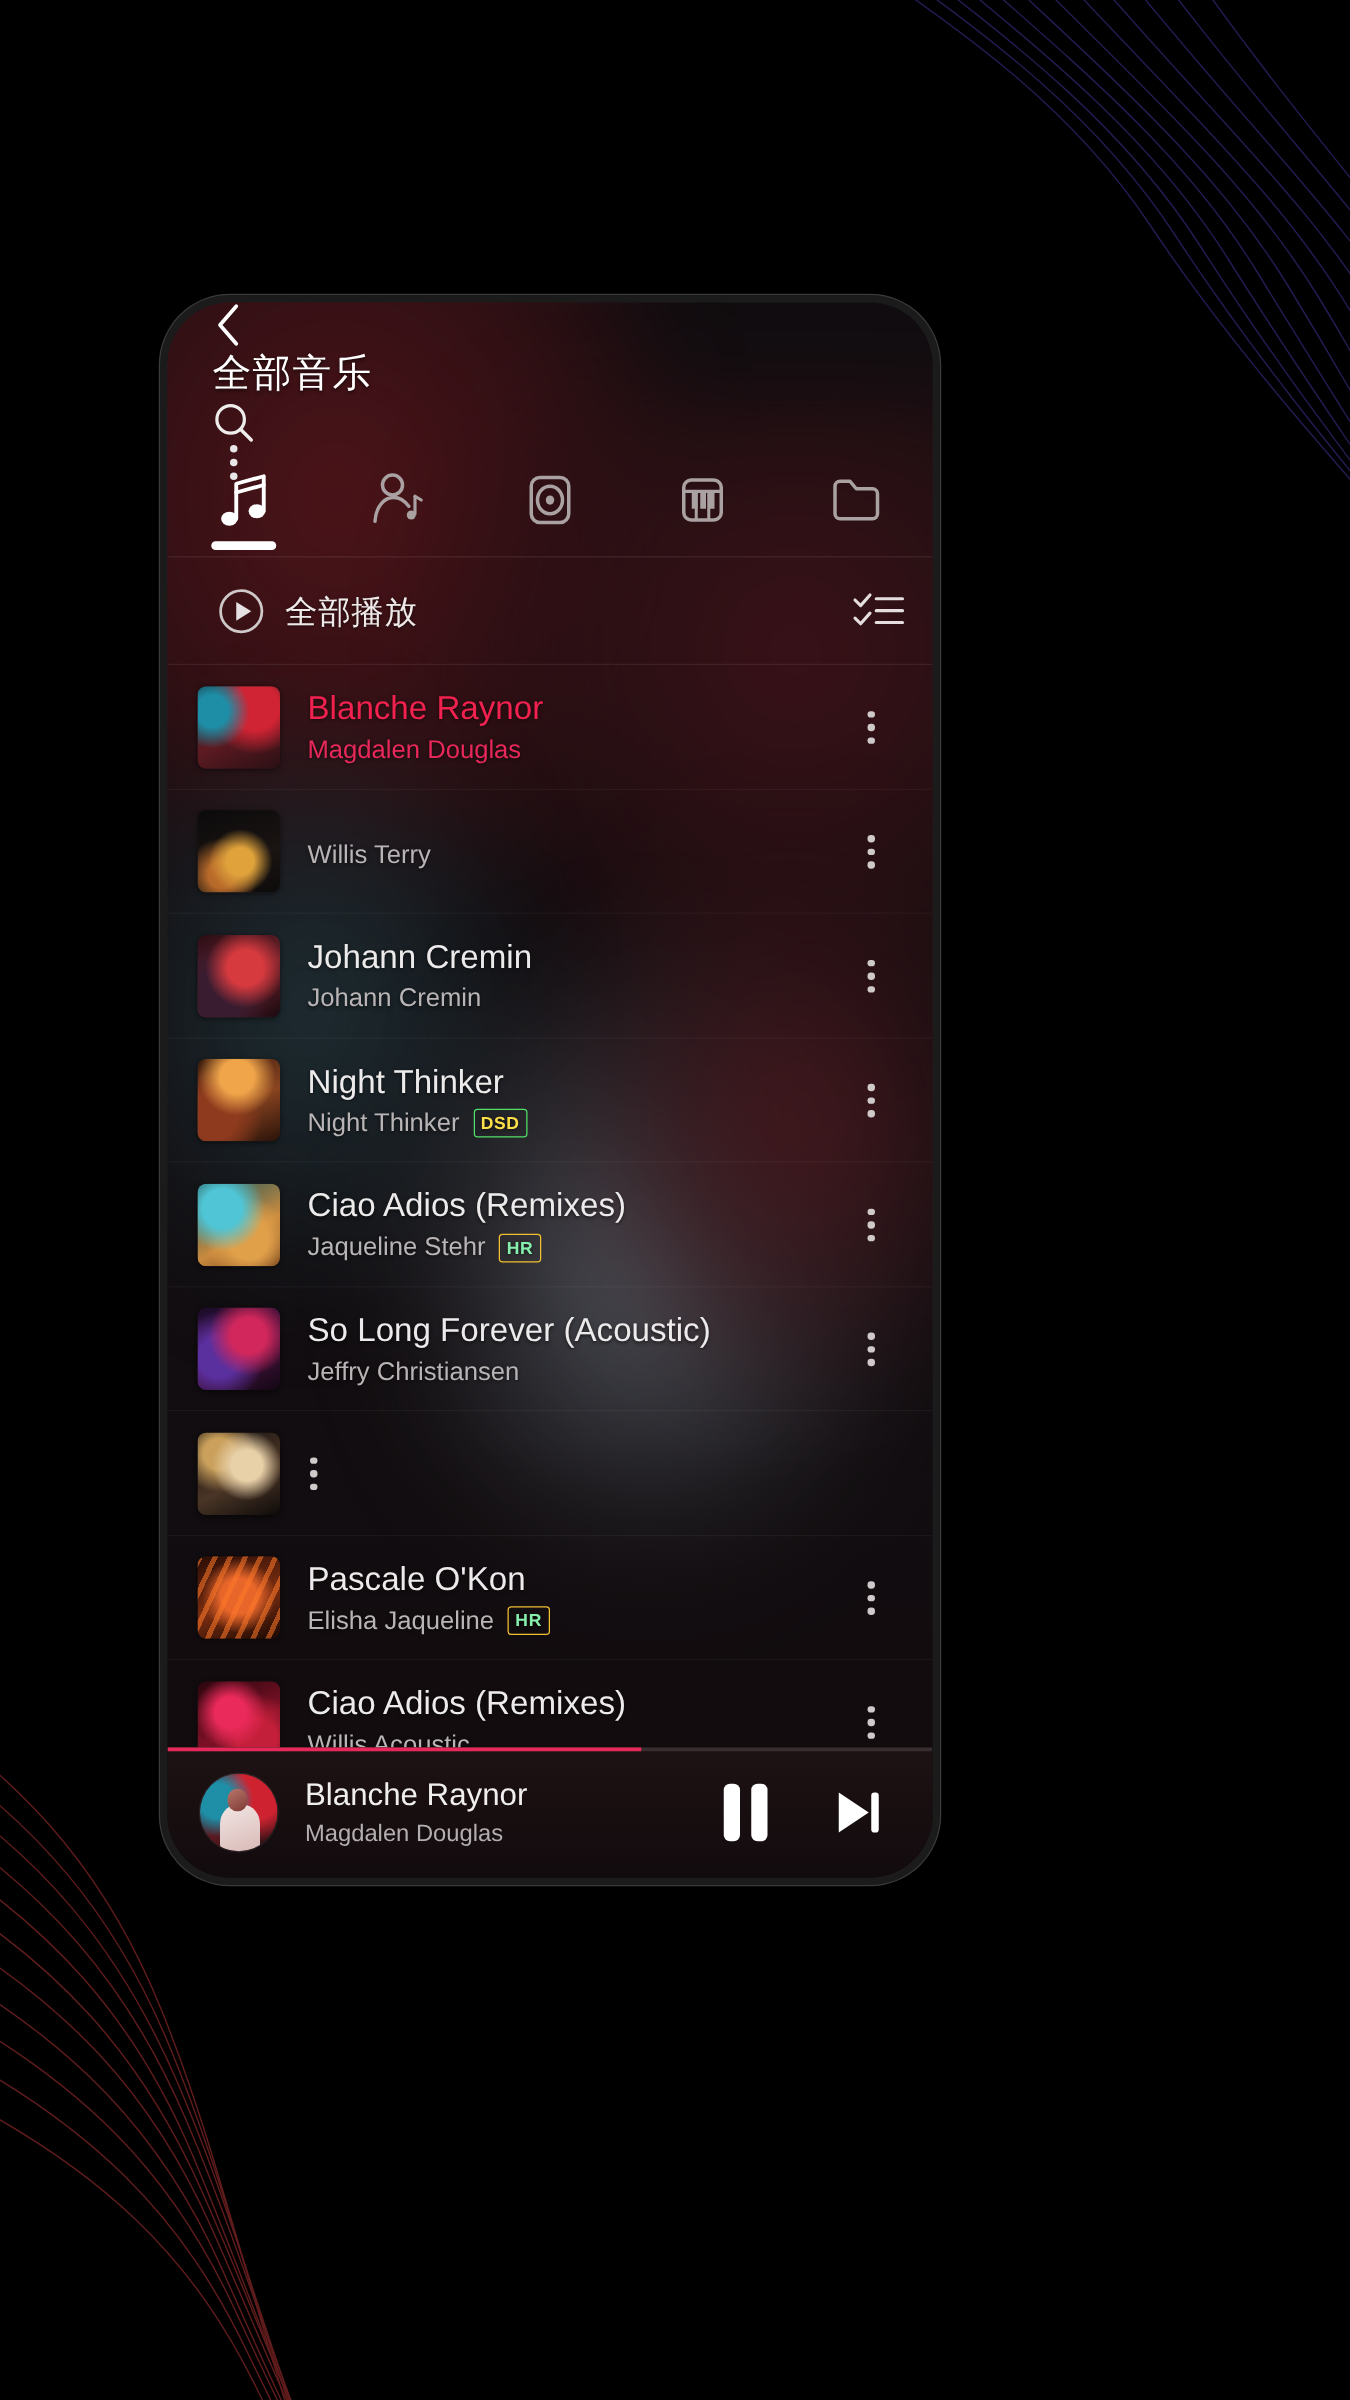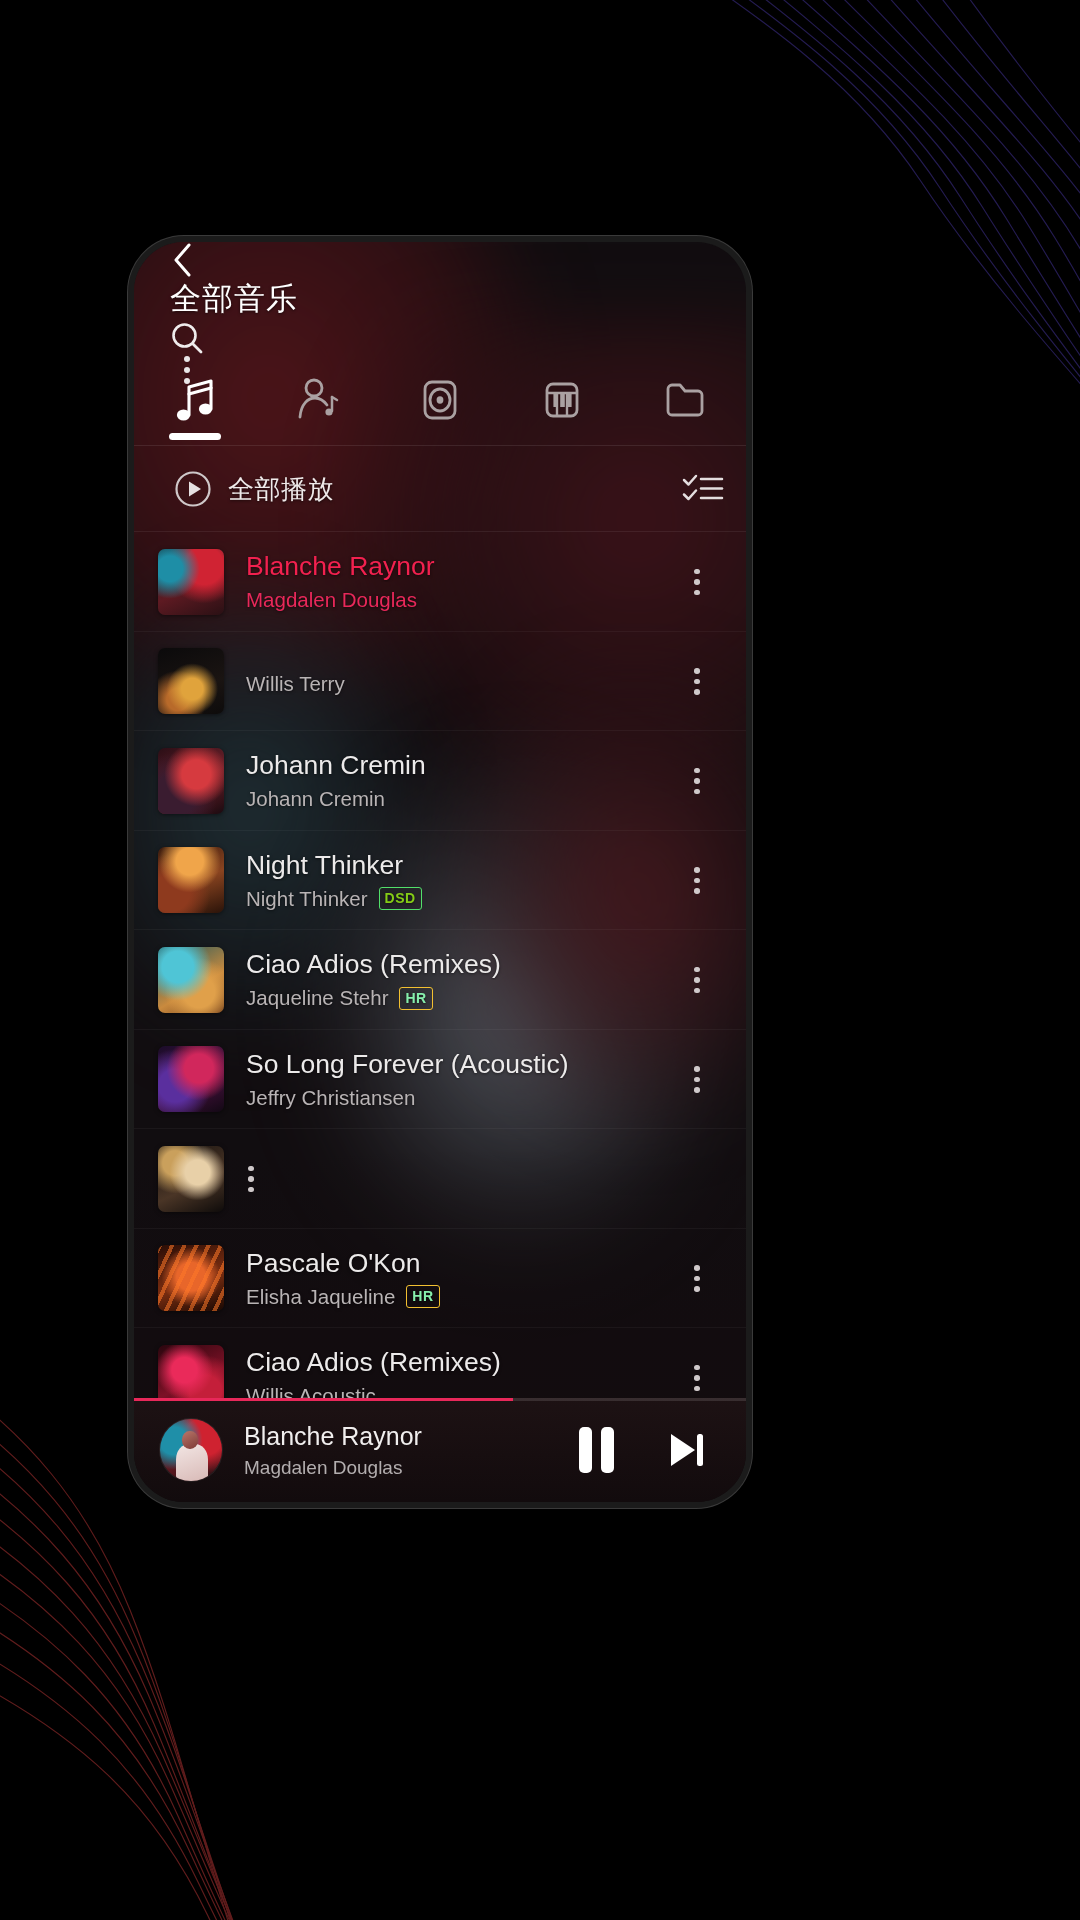--- a/index.html
+++ b/index.html
@@ -83,21 +83,21 @@
   .art .gfx { position:absolute; inset:0; }
   .meta { flex:1; min-width:0; padding-left:22px; }
   .t1 { font-size:26.5px; color:#eceaea; line-height:1.18; white-space:nowrap; overflow:hidden;
         text-overflow:ellipsis; text-shadow:0 1px 3px rgba(0,0,0,.55); }
   .t2 { font-size:20.5px; color:#b9b4b5; margin-top:6px; display:flex; align-items:center; gap:11px;
         white-space:nowrap; text-shadow:0 1px 3px rgba(0,0,0,.55); }
   .row.playing .t1 { color:#f2214f; }
   .row.playing .t2 { color:#e8285a; }
   .badge { font-size:14px; line-height:1; padding:3px 5px 4px; border-radius:3px; border:1.6px solid;
            font-weight:bold; letter-spacing:.5px; }
-  .badge.DSD { color:#84cc16; border-color:#52e06a; }
+  .badge.DSD { color:#fde047; border-color:#52e06a; }
   .badge.HR  { color:#86efac; border-color:#f2c031; }
   .badge.SQ  { color:#e35ce0; border-color:#e35ce0; }
   .rowMenu { width:54px; height:70px; display:flex; align-items:center; justify-content:center; flex:none; }
   .rowMenu .dots i { background:#cfc9ca; width:5.5px; height:5.5px; }
 
   
   #mini { position:absolute; left:0; bottom:0; width:100%; height:104px; z-index:8;
           background:linear-gradient(to bottom, rgba(30,18,20,.93), rgba(18,11,13,.97));
           display:flex; align-items:center; padding:0 26px; }
   #progressTrack { position:absolute; left:0; top:0; width:100%; height:2.5px; background:rgba(255,255,255,.12); }

